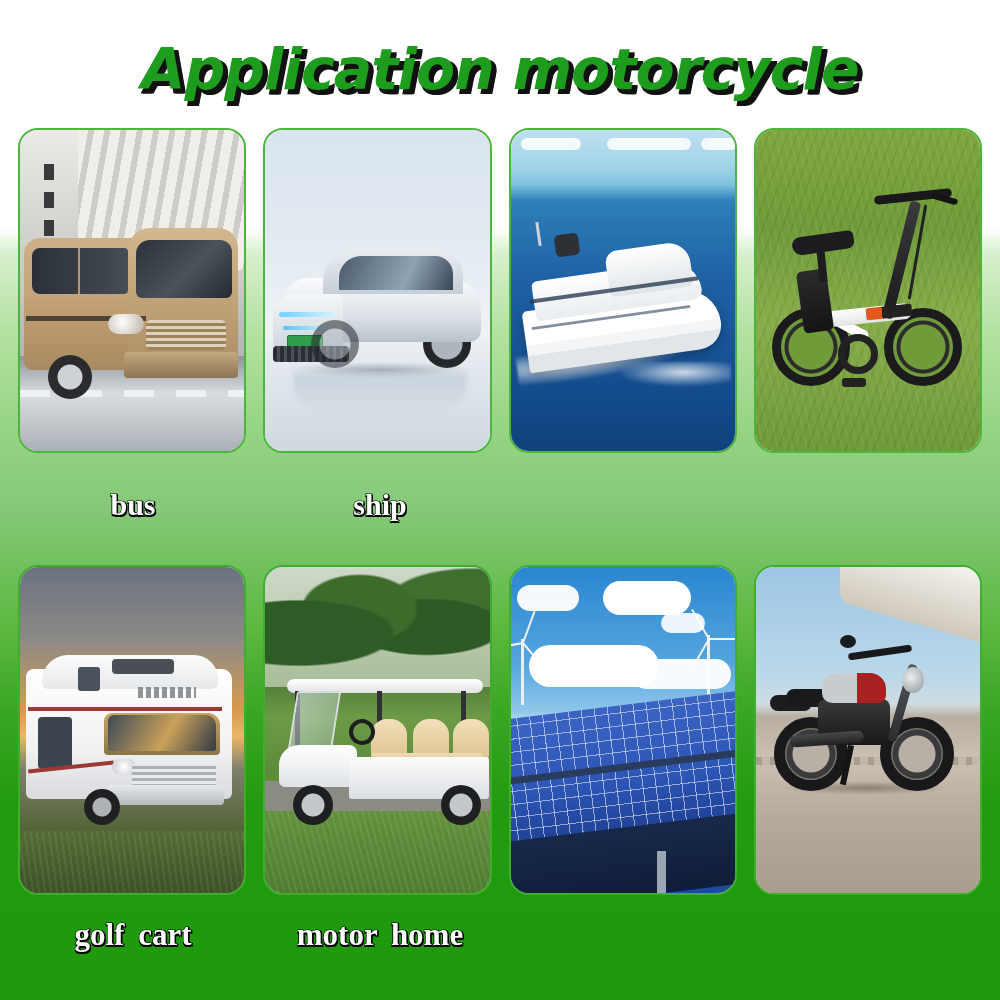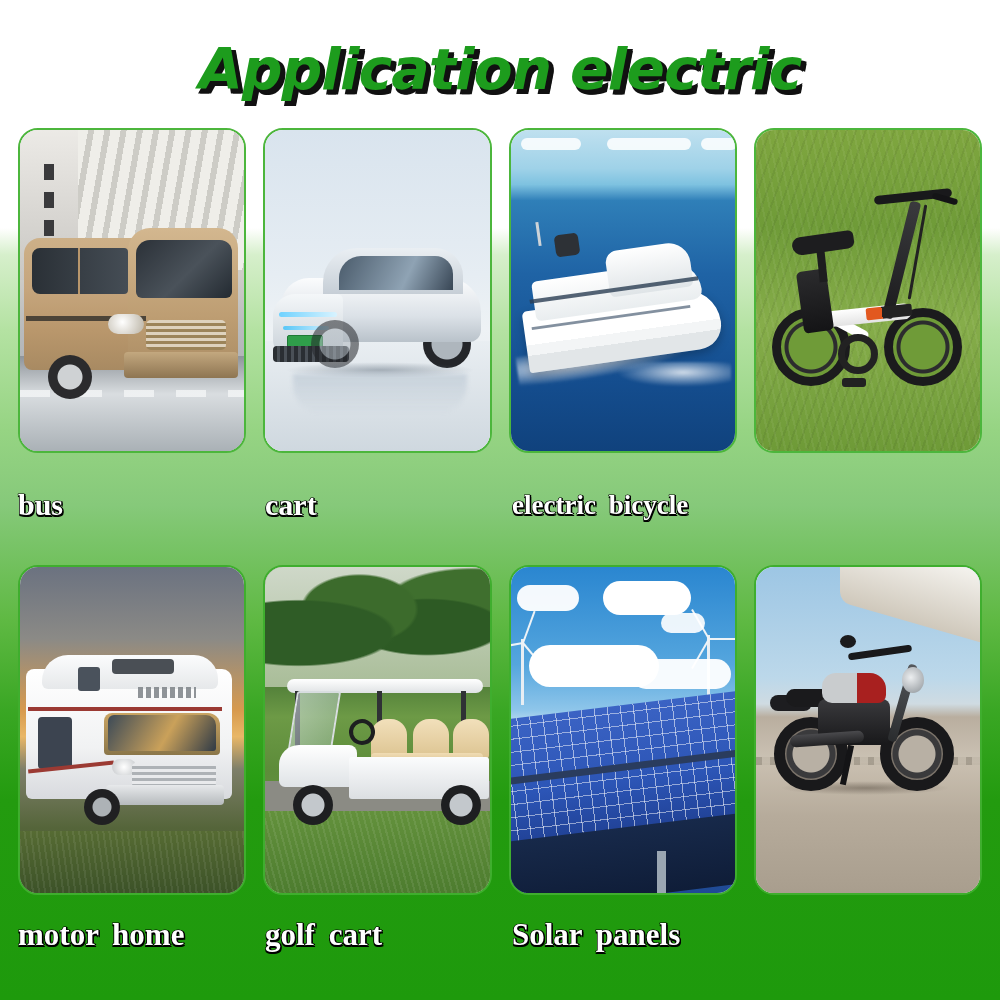--- a/index.html
+++ b/index.html
@@ -55,21 +55,21 @@
     box-sizing:border-box;
   }
   .row2 .card{height:330px;border-color:#3fae2e;}
   .scene{position:absolute;inset:0;overflow:hidden;}
 
   
   .labels{position:absolute;left:18px;width:964px;display:flex;gap:17px;}
   .labels1{top:488px;}
   .labels2{top:918px;}
   .label{
-    width:230px;text-align:left;
+    width:230px;text-align:center;
     font-family:"Liberation Serif", serif;
     font-weight:bold;
     font-size:30px;
     color:#ffffff;
     -webkit-text-stroke:1px #000;
     paint-order:stroke fill;
     text-shadow:1.5px 1.5px 0 #000, -0.5px -0.5px 0 #000,
                 1.5px -0.5px 0 #000, -0.5px 1.5px 0 #000;
     white-space:nowrap;
     word-spacing:6px;
@@ -325,21 +325,21 @@
     background:radial-gradient(ellipse,rgba(60,50,40,.4),rgba(60,50,40,0) 70%);}
   .moto-horiz{position:absolute;left:0;top:190px;width:100%;height:8px;
     background:repeating-linear-gradient(90deg,#8e8678 0 6px,#bdb4a5 6px 14px);opacity:.6;}
 </style>
 </head>
 <body>
 
 <div class="page">
 
   <div class="title-wrap">
-    <span class="title">Application electric</span>
+    <span class="title">Application motorcycle</span>
   </div>
 
   <div class="row row1">
 
     <div class="card">
       <div class="scene sc-bus">
         <div class="bus-bldgA bus-bldg"></div>
         <div class="bus-bldgB bus-bldg"></div>
         <div class="bus-win" style="top:34px"></div>
         <div class="bus-win" style="top:62px"></div>
@@ -409,22 +409,21 @@
         <div class="eb-crank"></div>
         <div class="eb-pedal"></div>
         <div class="eb-decal"></div>
       </div>
     </div>
 
   </div>
 
   <div class="labels labels1">
     <div class="label">bus</div>
-    <div class="label">cart</div>
-    <div class="label wide">electric  bicycle</div>
+    <div class="label">ship</div>
   </div>
 
   <div class="row row2">
 
     <div class="card">
       <div class="scene sc-rv">
         <div class="rv-grass"></div>
         <div class="rv-body"></div>
         <div class="rv-top"></div>
         <div class="rv-vent"></div>
@@ -505,18 +504,17 @@
         <div class="moto-head"></div>
         <div class="moto-bar"></div>
         <div class="moto-mirror"></div>
         <div class="moto-stand"></div>
       </div>
     </div>
 
   </div>
 
   <div class="labels labels2">
+    <div class="label">golf  cart</div>
     <div class="label">motor  home</div>
-    <div class="label">golf  cart</div>
-    <div class="label">Solar  panels</div>
   </div>
 
 </div>
 
 </body></html>

